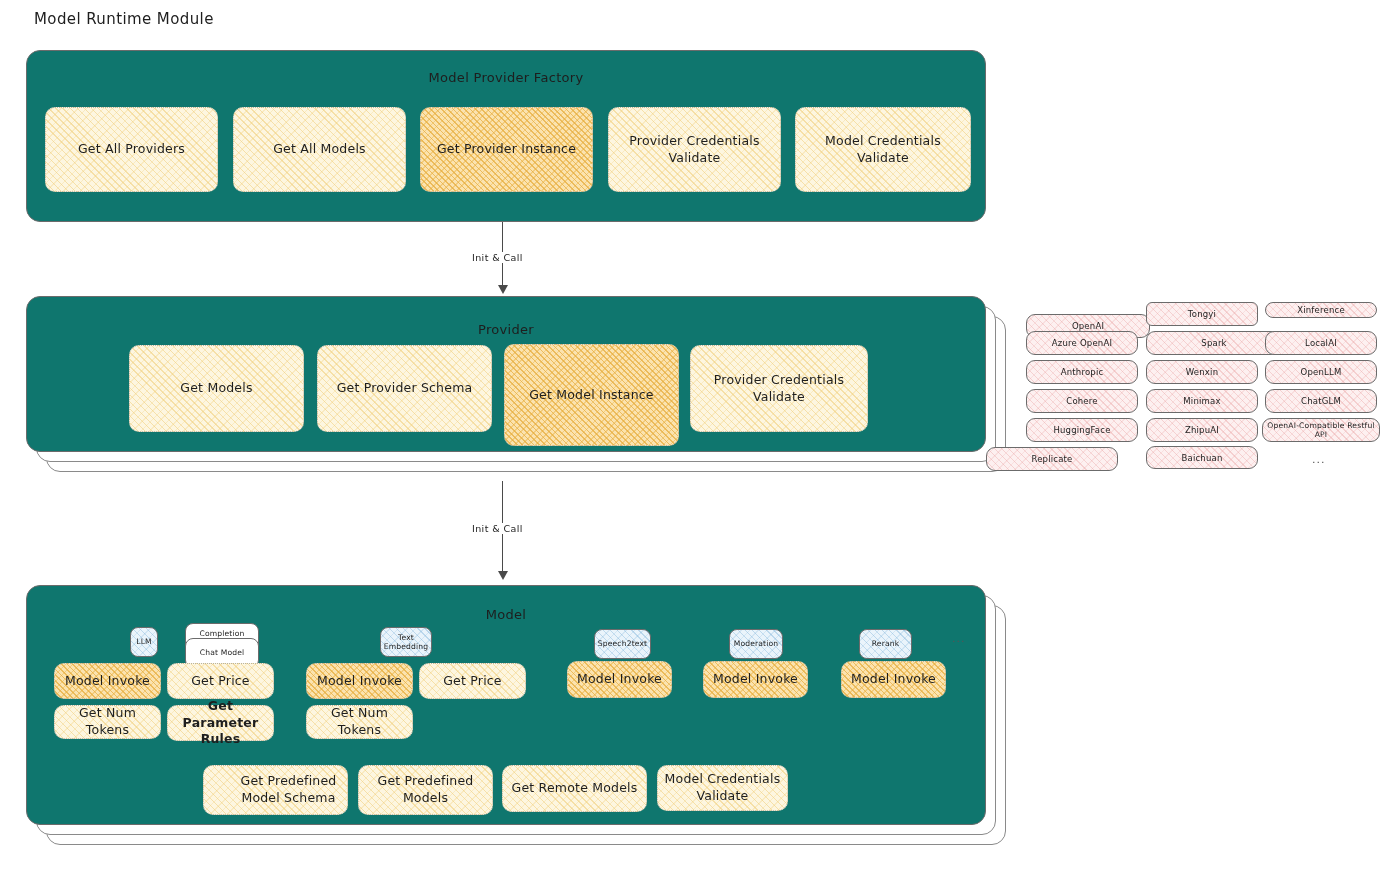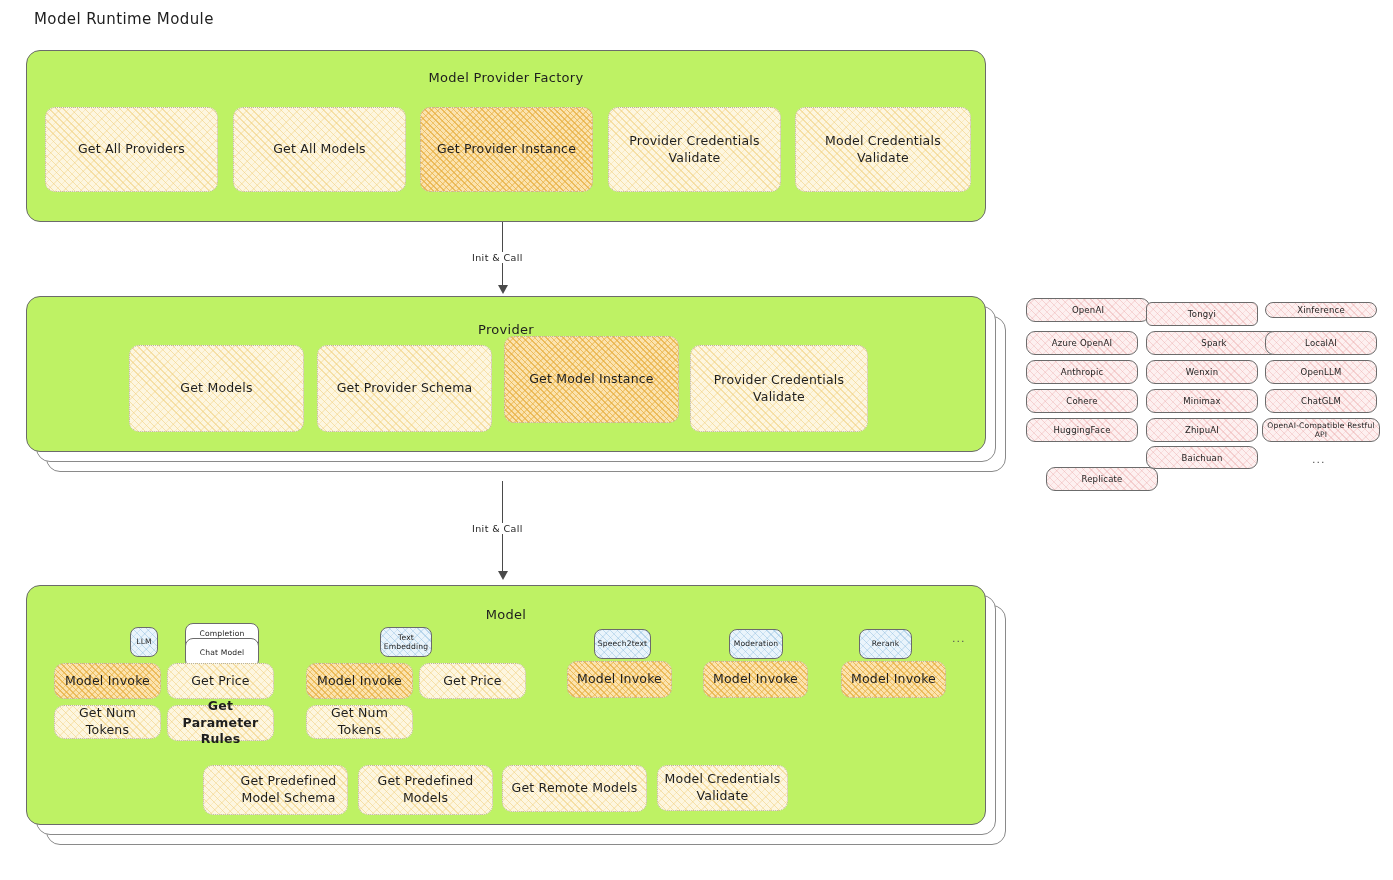--- a/index.html
+++ b/index.html
@@ -17,21 +17,21 @@
   #page-title{
     position:absolute;left:34px;top:10px;
     font-size:15px;letter-spacing:.4px;color:#1e1e1e;
   }
 
   
   .card{
     position:absolute;
     border:1.2px solid #6b6b6b;
     border-radius:14px;
-    background:#bef264;
+    background:#0f766e;
     box-sizing:border-box;
   }
   .card .card-title{
     position:absolute;left:0;right:0;
     text-align:center;
     font-size:13px;color:#1e1e1e;
     letter-spacing:.3px;
   }
   
   .stack-layer{
@@ -160,29 +160,29 @@
   <div class="arrow-head" style="left:498px;top:285px;"></div>
   <div class="arrow-label" style="left:469px;top:252px;">Init &amp; Call</div>
 
   <div class="stack-layer" style="left:46px;top:316px;width:960px;height:156px;"></div>
   <div class="stack-layer" style="left:36px;top:306px;width:960px;height:156px;"></div>
   <div class="card" style="left:26px;top:296px;width:960px;height:156px;">
     <div class="card-title" style="top:25px;">Provider</div>
   </div>
   <div class="node dotted fill-light" style="left:129px;top:345px;width:175px;height:87px;">Get Models</div>
   <div class="node dotted fill-light" style="left:317px;top:345px;width:175px;height:87px;">Get Provider Schema</div>
-  <div class="node dotted fill-strong" style="left:504px;top:336px;width:175px;height:87px;">Get Model Instance</div>
+  <div class="node dotted fill-strong" style="left:504px;top:344px;width:175px;height:102px;">Get Model Instance</div>
   <div class="node dotted fill-light" style="left:690px;top:345px;width:178px;height:87px;">Provider Credentials Validate</div>
 
-  <div class="chip fill-pink" style="left:1026px;top:298px;width:124px;height:24px;">OpenAI</div>
+  <div class="chip fill-pink" style="left:1026px;top:314px;width:124px;height:24px;">OpenAI</div>
   <div class="chip fill-pink" style="left:1026px;top:331px;width:112px;height:24px;">Azure OpenAI</div>
   <div class="chip fill-pink" style="left:1026px;top:360px;width:112px;height:24px;">Anthropic</div>
   <div class="chip fill-pink" style="left:1026px;top:389px;width:112px;height:24px;">Cohere</div>
   <div class="chip fill-pink" style="left:1026px;top:418px;width:112px;height:24px;">HuggingFace</div>
-  <div class="chip fill-pink" style="left:1046px;top:447px;width:112px;height:24px;margin-top:20px;">Replicate</div>
+  <div class="chip fill-pink" style="left:986px;top:447px;width:132px;height:24px;">Replicate</div>
 
   <div class="chip fill-pink" style="left:1146px;top:302px;width:112px;height:24px;border-radius:6px;">Tongyi</div>
   <div class="chip fill-pink" style="left:1146px;top:331px;width:136px;height:24px;">Spark</div>
   <div class="chip fill-pink" style="left:1146px;top:360px;width:112px;height:24px;">Wenxin</div>
   <div class="chip fill-pink" style="left:1146px;top:389px;width:112px;height:24px;">Minimax</div>
   <div class="chip fill-pink" style="left:1146px;top:418px;width:112px;height:24px;">ZhipuAI</div>
   <div class="chip fill-pink" style="left:1146px;top:446px;width:112px;height:23px;">Baichuan</div>
 
   <div class="chip fill-pink" style="left:1265px;top:302px;width:112px;height:16px;">Xinference</div>
   <div class="chip fill-pink" style="left:1265px;top:331px;width:112px;height:24px;">LocalAI</div>

